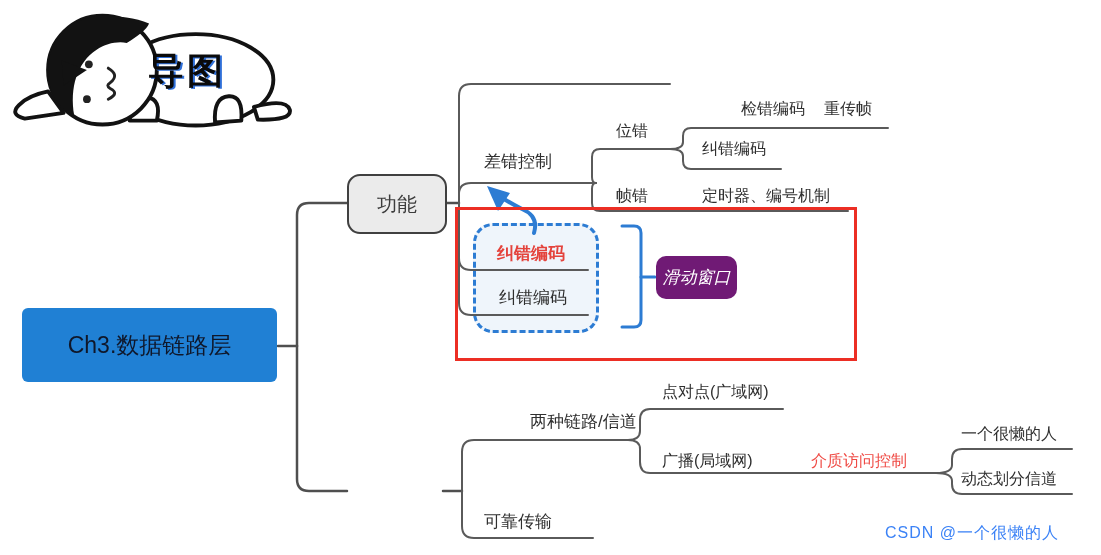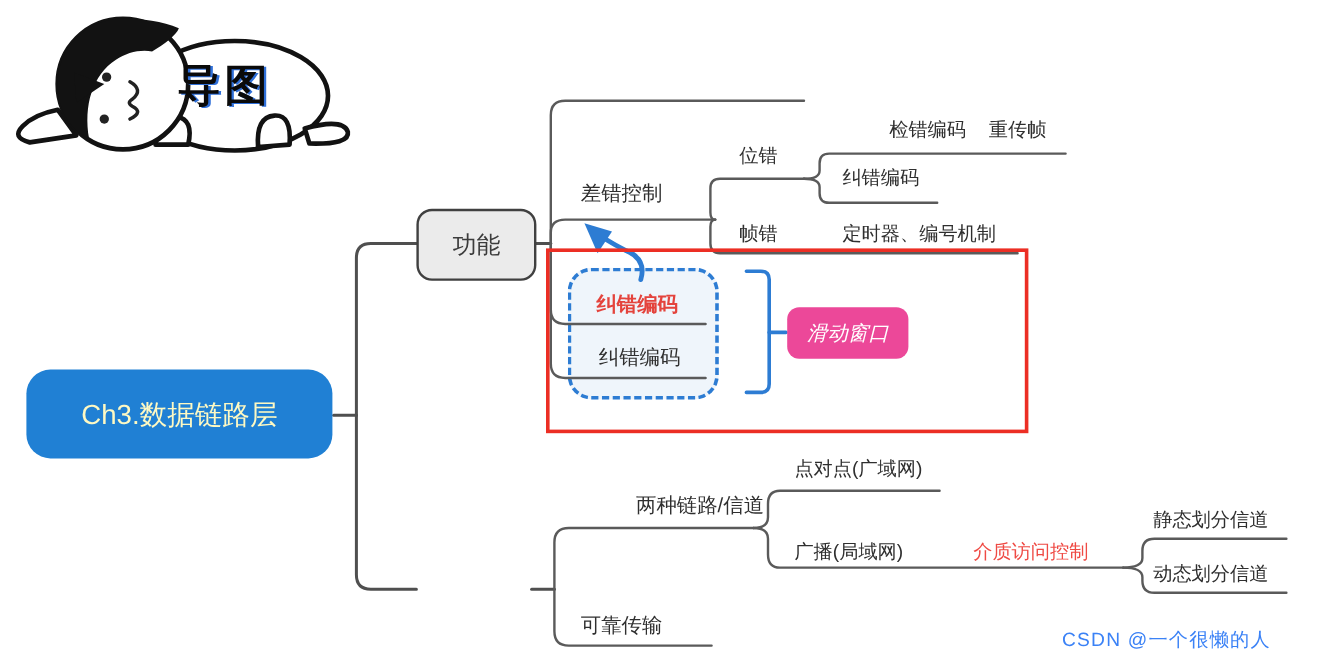--- a/index.html
+++ b/index.html
@@ -4,41 +4,41 @@
 <style>
   html,body{margin:0;padding:0;background:#fff;}
   #canvas{
     position:relative;width:1101px;height:555px;background:#ffffff;overflow:hidden;
     font-family:"Liberation Sans","DejaVu Sans",sans-serif;color:#2f2f2f;padding-left:12px;
   }
   .abs{position:absolute;}
   svg.layer{position:absolute;left:0;top:0;pointer-events:none;}
   
   .root-node{
-    left:22px;top:308px;width:255px;height:74px;background:#2080d4;border-radius:20px;
-    display:flex;align-items:center;justify-content:center;color:#fef9c3;font-size:23px;z-index:4;
+    left:22px;top:308px;width:255px;height:74px;background:#2080d4;border-radius:6px;
+    display:flex;align-items:center;justify-content:center;color:#0f172a;font-size:23px;z-index:4;
   }
   .branch-node{
     width:96px;height:56px;background:#ebebeb;border:2px solid #404040;border-radius:13px;
     display:flex;align-items:center;justify-content:center;font-size:20px;color:#3c3c3c;z-index:4;
   }
   .leaf{white-space:nowrap;font-size:16px;line-height:20px;z-index:4;}
   .leaf-lg{font-size:17px;}
   .red-text{color:#e4433c;font-weight:600;}
   .mac-red{color:#ef4a44;}
   
   .red-rect{
     left:455px;top:207px;width:396px;height:148px;border:3px solid #ec2e24;z-index:3;
   }
   .dashed-box{
     left:473px;top:223px;width:126px;height:110px;border:3px dashed #2d7cd3;border-radius:20px;
     background:#eff5fb;z-index:1;box-sizing:border-box;
   }
   .dark-node{
-    left:656px;top:256px;width:101px;height:43px;background:#ec4899;border-radius:10px;
+    left:656px;top:256px;width:81px;height:43px;background:#701a75;border-radius:10px;
     display:flex;align-items:center;justify-content:center;color:#fff;font-size:17px;
     font-style:italic;z-index:4;
   }
   .mascot-title{
     left:148px;top:47px;font-size:36px;font-weight:800;color:#0a0a0a;letter-spacing:3px;
     text-shadow:2px 1px 0 #2f6fd8;z-index:6;
   }
   .watermark{
     left:885px;top:523px;font-size:16px;color:#3b82f6;z-index:5;letter-spacing:1px;
   }
@@ -115,19 +115,19 @@
   <div class="abs leaf" style="left:702px;top:186px;">定时器、编号机制</div>
 
   <div class="abs leaf leaf-lg red-text" style="left:497px;top:244px;">纠错编码</div>
   <div class="abs leaf leaf-lg" style="left:499px;top:288px;">纠错编码</div>
   <div class="abs dark-node">滑动窗口</div>
 
   <div class="abs leaf leaf-lg" style="left:486px;top:412px;margin-left:44px;">两种链路/信道</div>
   <div class="abs leaf" style="left:662px;top:382px;">点对点(广域网)</div>
   <div class="abs leaf" style="left:662px;top:451px;">广播(局域网)</div>
   <div class="abs leaf mac-red" style="left:811px;top:451px;">介质访问控制</div>
-  <div class="abs leaf" style="left:961px;top:424px;">静态划分信道</div>
+  <div class="abs leaf" style="left:961px;top:424px;">一个很懒的人</div>
   <div class="abs leaf" style="left:961px;top:469px;">动态划分信道</div>
   <div class="abs leaf leaf-lg" style="left:484px;top:512px;">可靠传输</div>
 
   <div class="abs watermark">CSDN @一个很懒的人</div>
 
 </div>
 
 </body></html>

